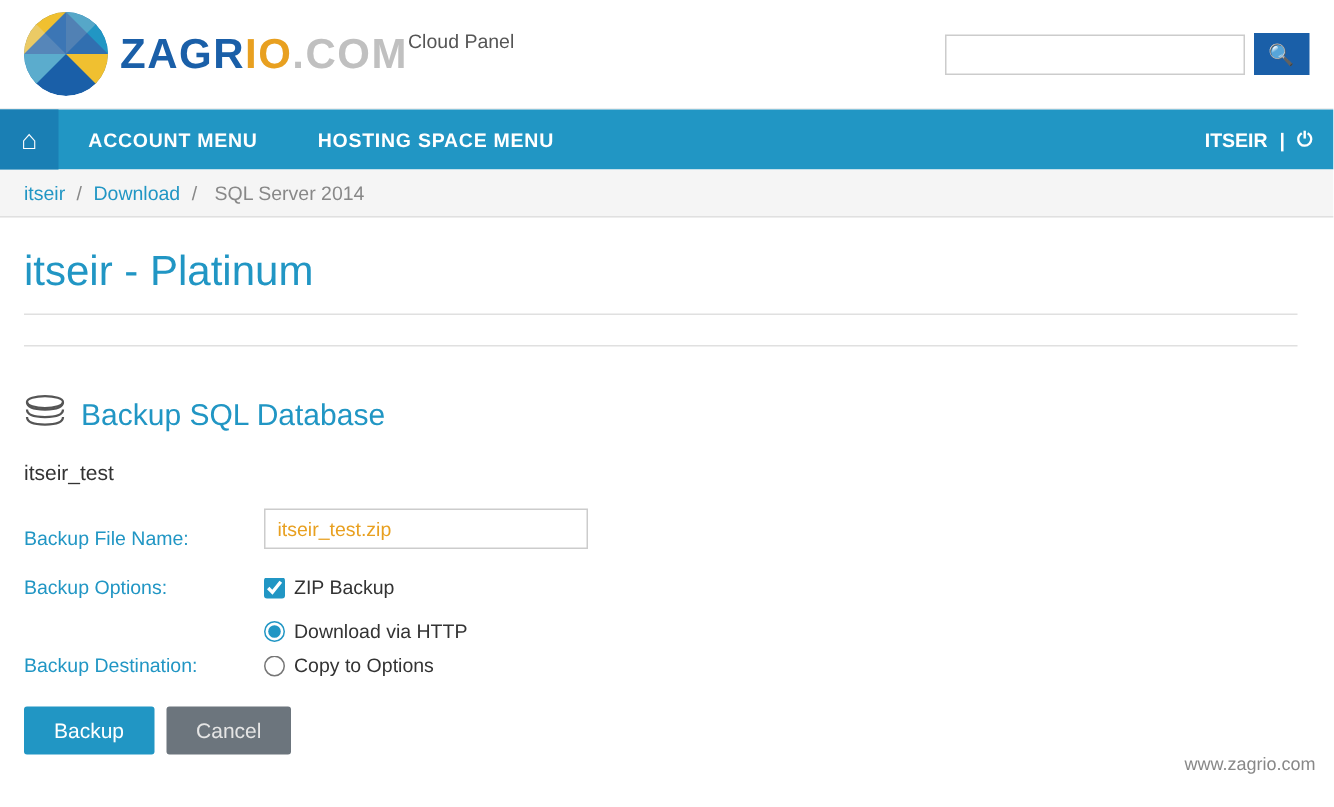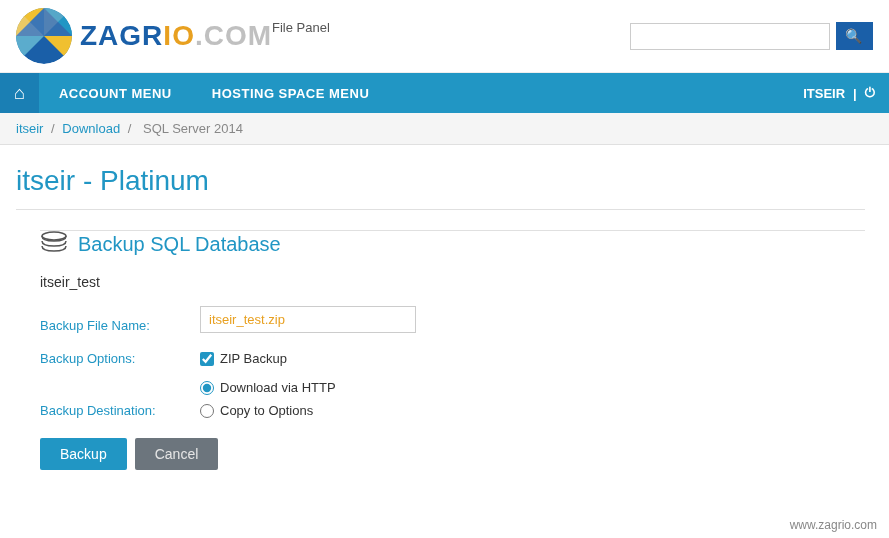--- a/index.html
+++ b/index.html
@@ -49,21 +49,21 @@
     .radio-row { display: flex; align-items: center; gap: 6px; }
     .radio-row input[type="radio"] { width: 14px; height: 14px; accent-color: #2196c4; }
     .radio-row label { font-size: 13px; color: #333; }
 
     
     .btn-row { margin-top: 20px; display: flex; gap: 8px; }
     .btn-primary { background: #2196c4; color: white; border: none; padding: 8px 20px; font-size: 14px; cursor: pointer; border-radius: 2px; }
     .btn-secondary { background: #6c757d; color: #e5e5e5; border: none; padding: 8px 20px; font-size: 14px; cursor: pointer; border-radius: 2px; }
 
     
-    .footer { position: fixed; bottom: 0; right: 0; padding: 6px 12px; font-size: 12px; color: #888; background: #fff; }
+    .footer { position: fixed; bottom: 16px; right: 0; padding: 6px 12px; font-size: 12px; color: #888; background: #fff; }
 
     
     .logo-mosaic { width: 56px; height: 56px; border-radius: 50%; overflow: hidden; }
   </style>
 </head>
 <body>
 
 <div class="header">
   <div class="logo-area">
     <div class="logo-mosaic">
@@ -77,21 +77,21 @@
         <polygon points="0,0 28,28 0,56" fill="#e0e0e0" opacity="0.3"></polygon>
         <polygon points="28,0 56,0 28,28" fill="#d0d0d0" opacity="0.3"></polygon>
         <polygon points="14,14 28,0 28,28" fill="#ffffff" opacity="0.15"></polygon>
         <polygon points="28,28 42,14 56,28" fill="#ffffff" opacity="0.1"></polygon>
       </svg>
     </div>
     <div class="logo-text">
       <div class="logo-name">
         <span style="color:#1a5fa8">Z</span><span style="color:#1a5fa8">AGR</span><span style="color:#e8a020">I</span><span style="color:#e8a020">O</span><span style="color:#c0c0c0">.</span><span style="color:#c0c0c0">COM</span>
       </div>
-      <div class="logo-sub">File Panel</div>
+      <div class="logo-sub">Cloud Panel</div>
     </div>
   </div>
   <div class="header-search">
     <input type="text" style="border: 1px solid rgb(204, 204, 204); padding: 5px 8px; width: 200px; font-size: 13px; outline: none;" placeholder="">
     <button class="search-btn">🔍</button>
   </div>
 </div>
 
 <div class="navbar">
   <div class="nav-home">
@@ -110,21 +110,21 @@
   <a href="#">itseir</a>
   <span> / </span>
   <a href="#">Download</a>
   <span> / </span>
   <span>SQL Server 2014</span>
 </div>
 
 <div class="content">
   <h1 class="page-title">itseir - Platinum</h1>
 
-  <div style="border-top:1px solid #e0e0e0; padding-top:0;margin-left:24px;">
+  <div style="border-top:1px solid #e0e0e0; padding-top:32px;">
     <div class="section-title">
       <span style="font-size:20px; color:#555;">
         
         <svg width="28" height="22" viewBox="0 0 28 22" xmlns="http://www.w3.org/2000/svg">
           <ellipse cx="14" cy="5" rx="12" ry="4" fill="none" stroke="#555" stroke-width="1.5"></ellipse>
           <path d="M2,5 Q2,10 14,10 Q26,10 26,5" fill="none" stroke="#555" stroke-width="1.5"></path>
           <path d="M2,10 Q2,15 14,15 Q26,15 26,10" fill="none" stroke="#555" stroke-width="1.5"></path>
           <path d="M2,15 Q2,20 14,20 Q26,20 26,15" fill="none" stroke="#555" stroke-width="1.5"></path>
         </svg>
       </span>

